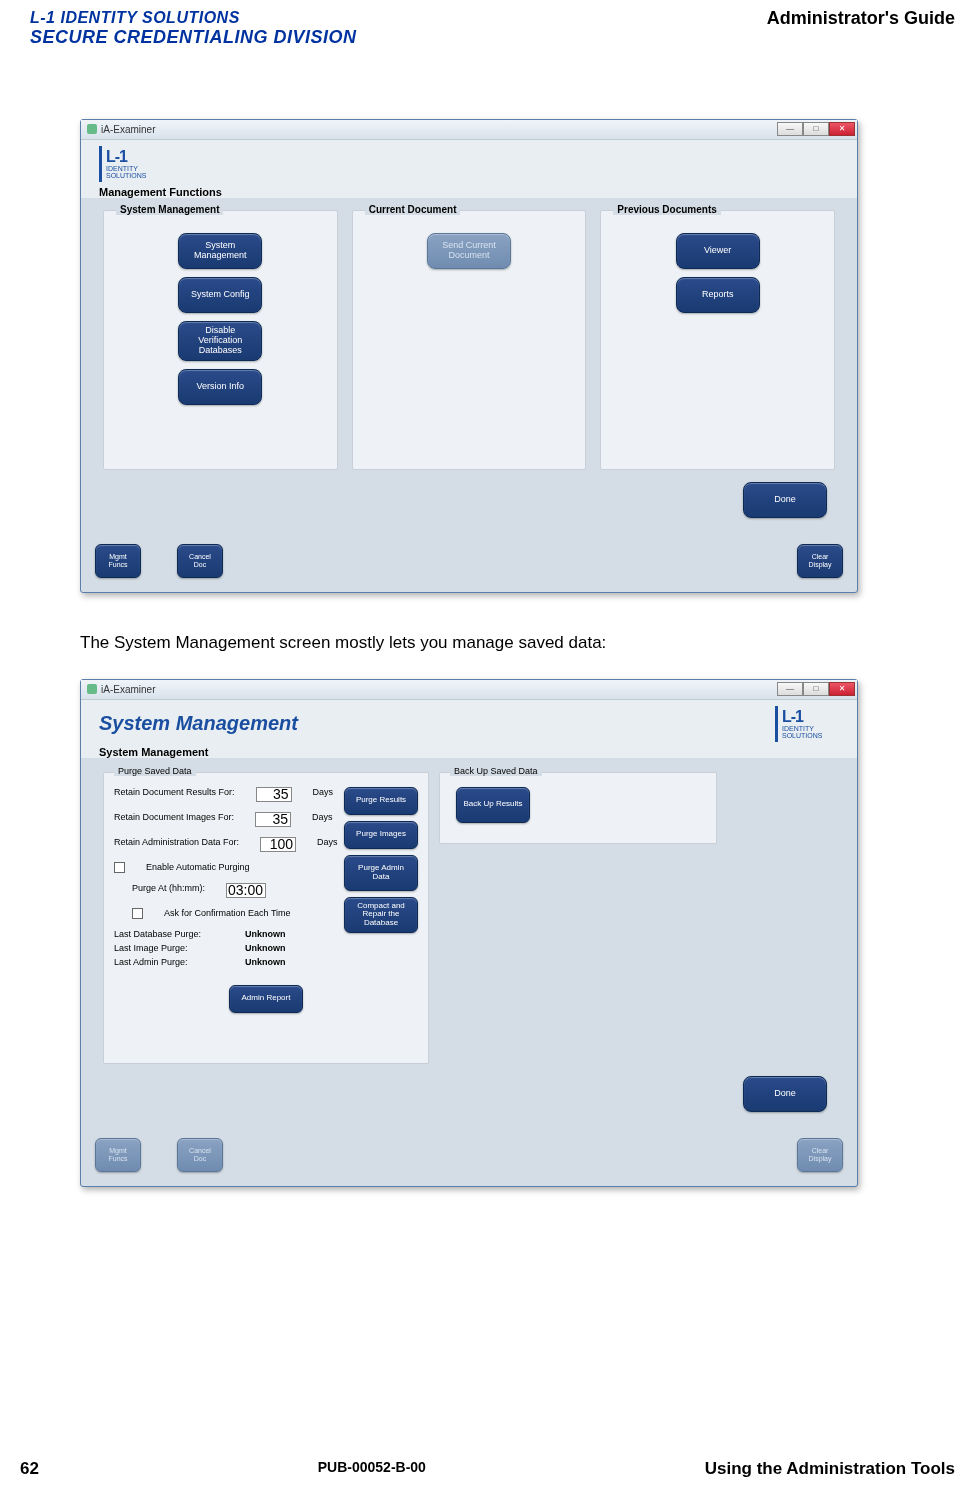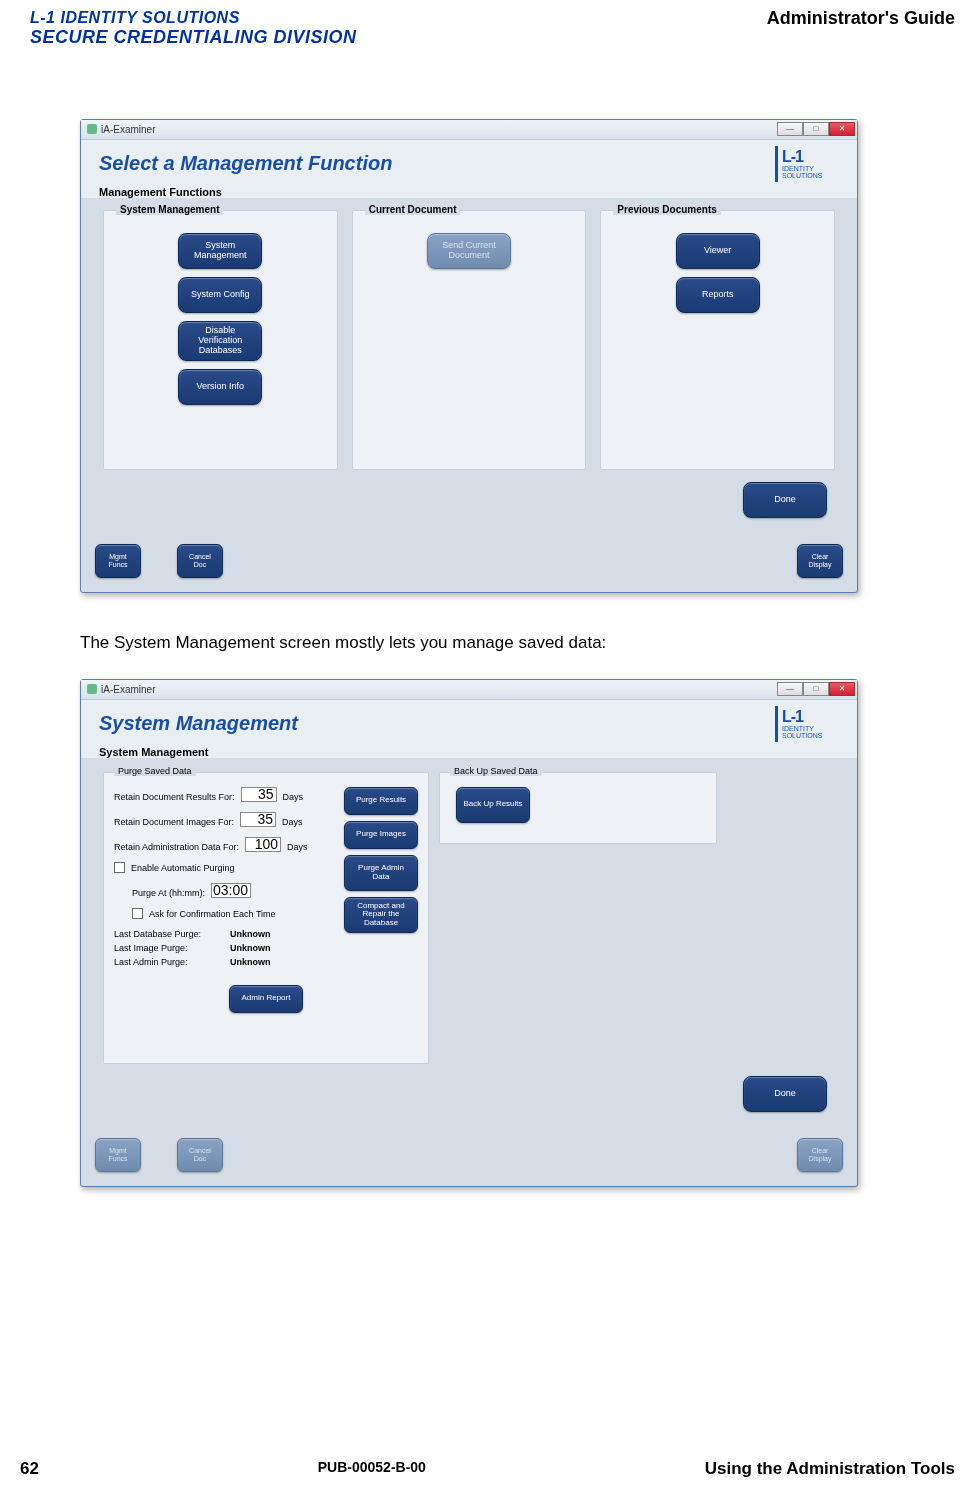--- a/index.html
+++ b/index.html
@@ -182,22 +182,22 @@
     position: absolute;
     top: -7px; left: 10px;
     background: #d4dde5;
     padding: 0 4px;
     font-size: 9px;
   }
   .purge-group { width: 326px; min-height: 292px; }
   .backup-group { width: 278px; min-height: 72px; }
   .form-row {
     display: flex;
-    align-items: flex-end;
-    gap: 6px;
+    align-items: flex-start;
+    gap: 21px;
     font-size: 9px;
     margin-bottom: 10px;
   }
   .form-row label { flex: 0 0 auto; }
   .form-row input[type="text"]{
     width: 36px; height: 15px;
     border: 1px solid #888;
     font-size: 14px;
     text-align: right;
     padding-right: 2px;
@@ -253,21 +253,20 @@
         <span class="app-icon"></span>
         <span>iA-Examiner</span>
       </div>
       <div class="win-controls">
         <div class="wc">—</div>
         <div class="wc">□</div>
         <div class="wc wc-close">✕</div>
       </div>
     </div>
     <div class="app-header">
-      <div class="app-title">Select a Management Function</div>
       <div class="l1-logo">
         <span class="l1">L-1</span>
         <span>IDENTITY</span>
         <span>SOLUTIONS</span>
       </div>
     </div>
     <div class="section-label">Management Functions</div>
     <div class="panel-area">
       <div class="columns">
         <div class="col">

